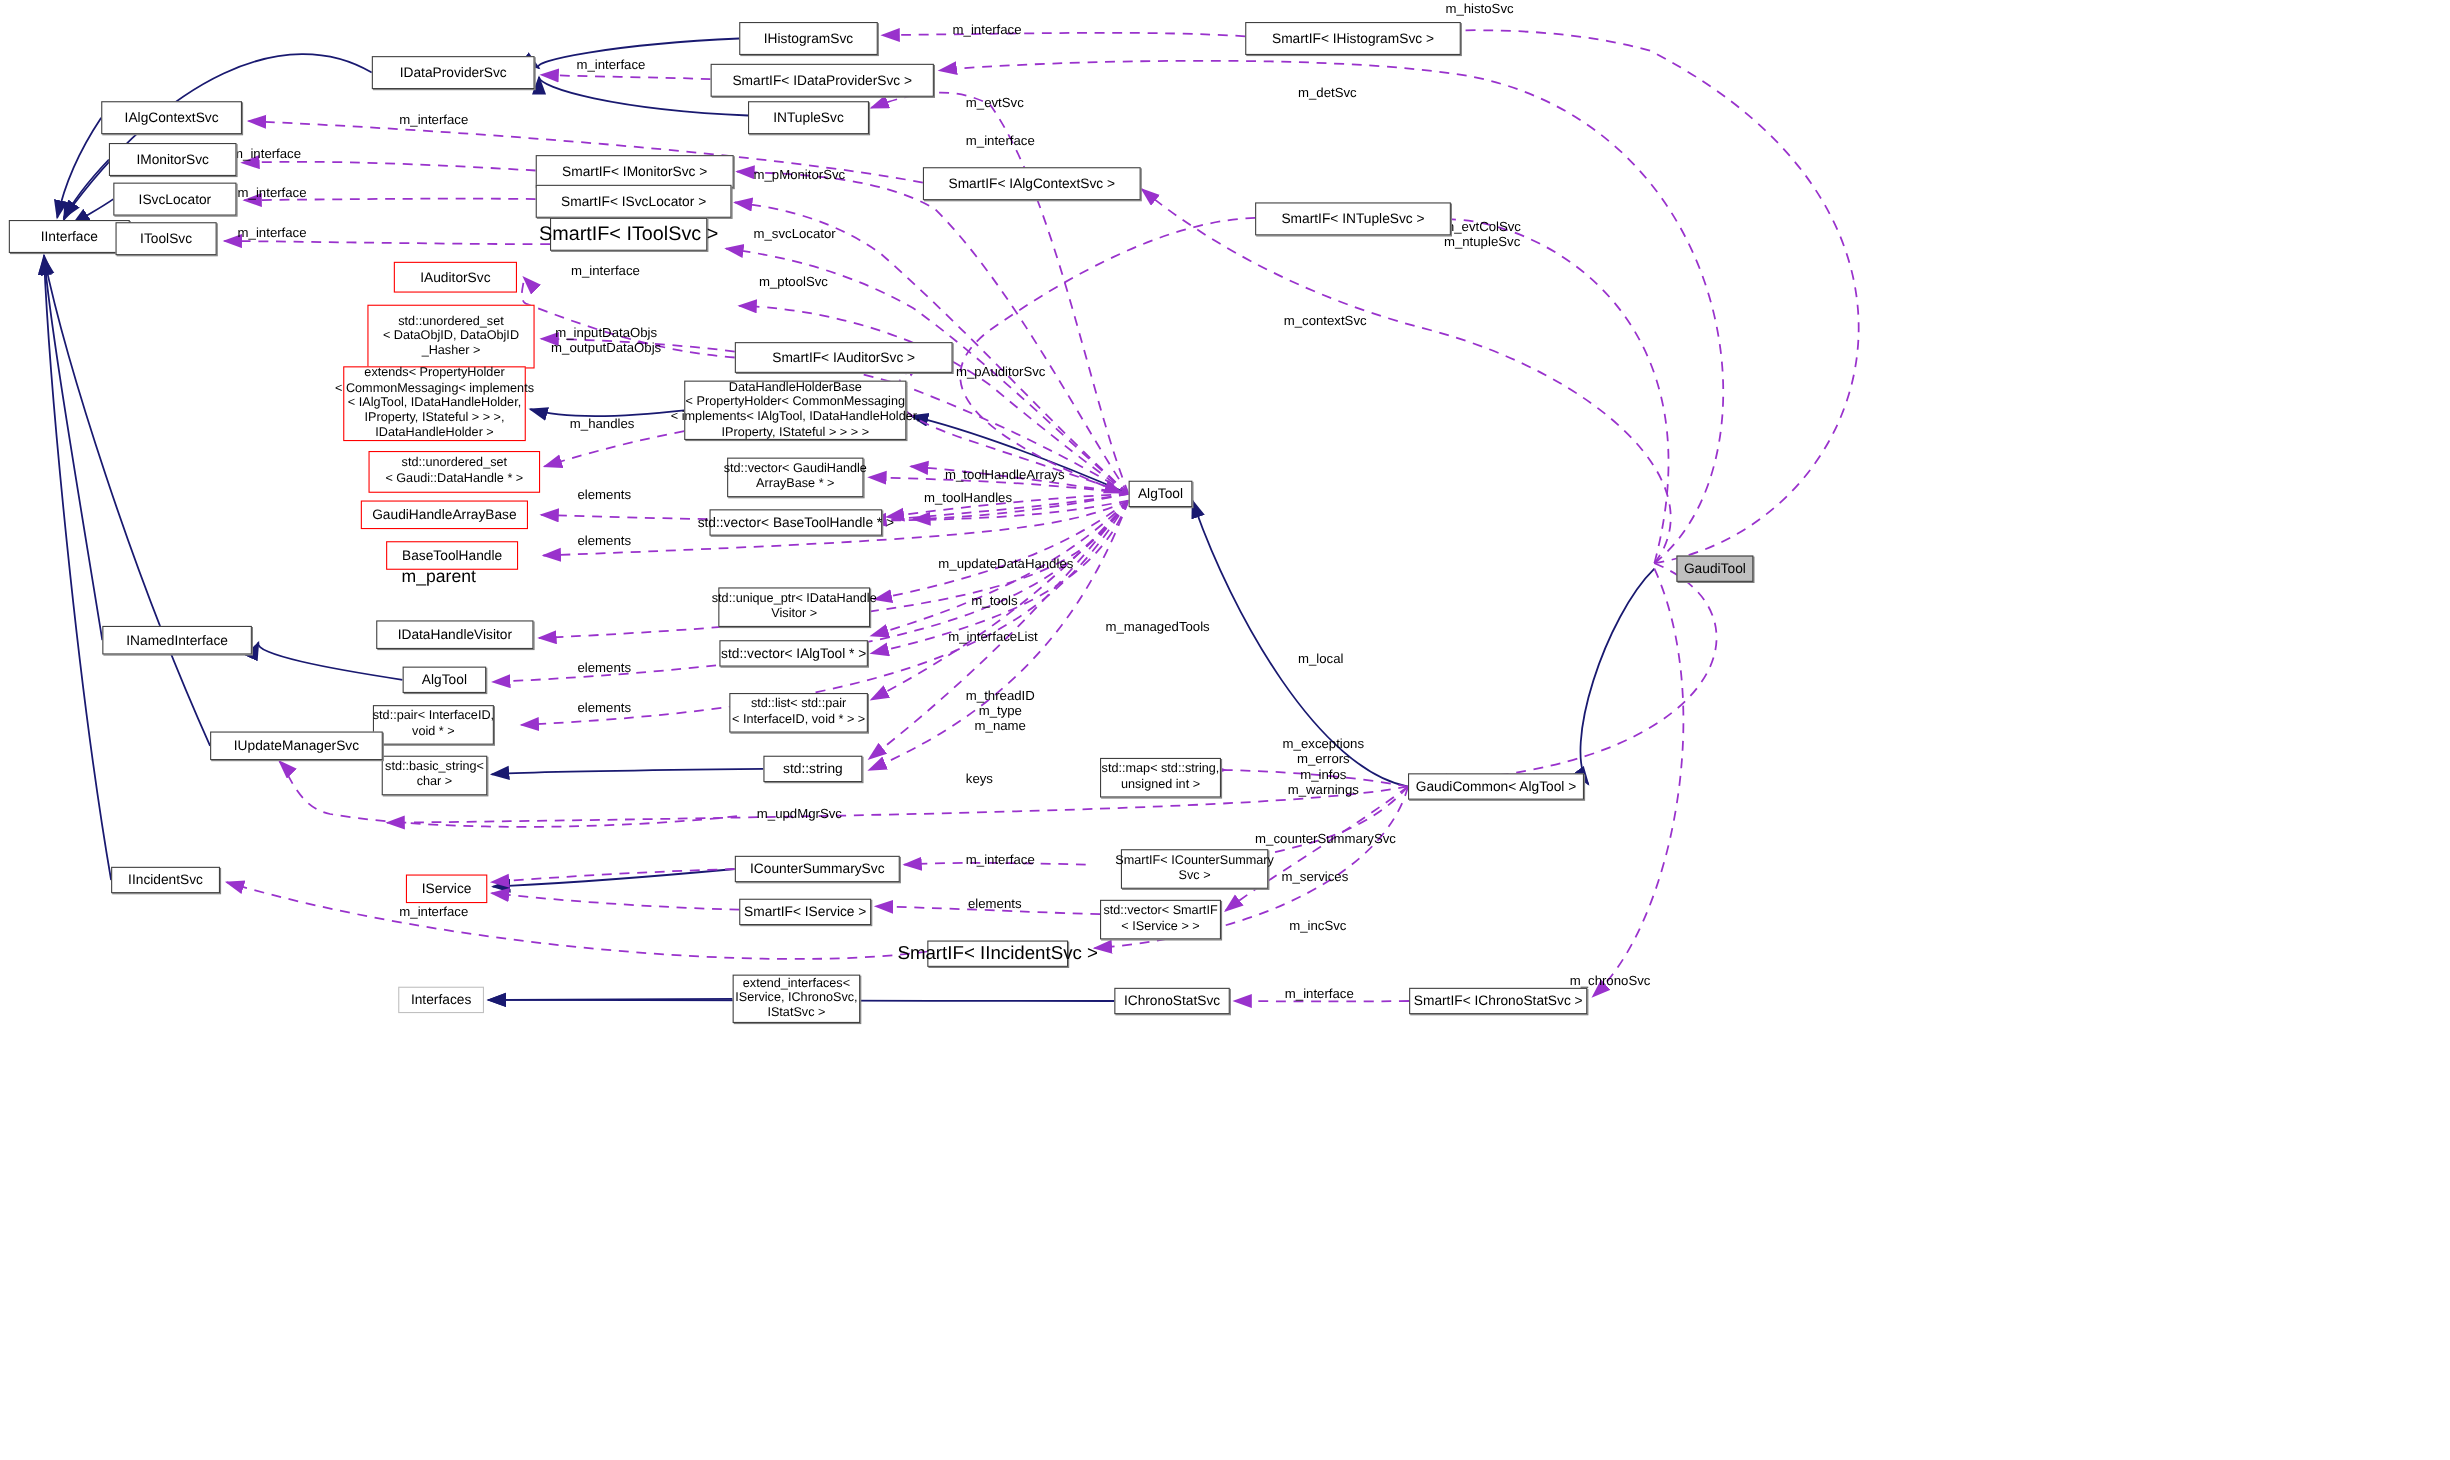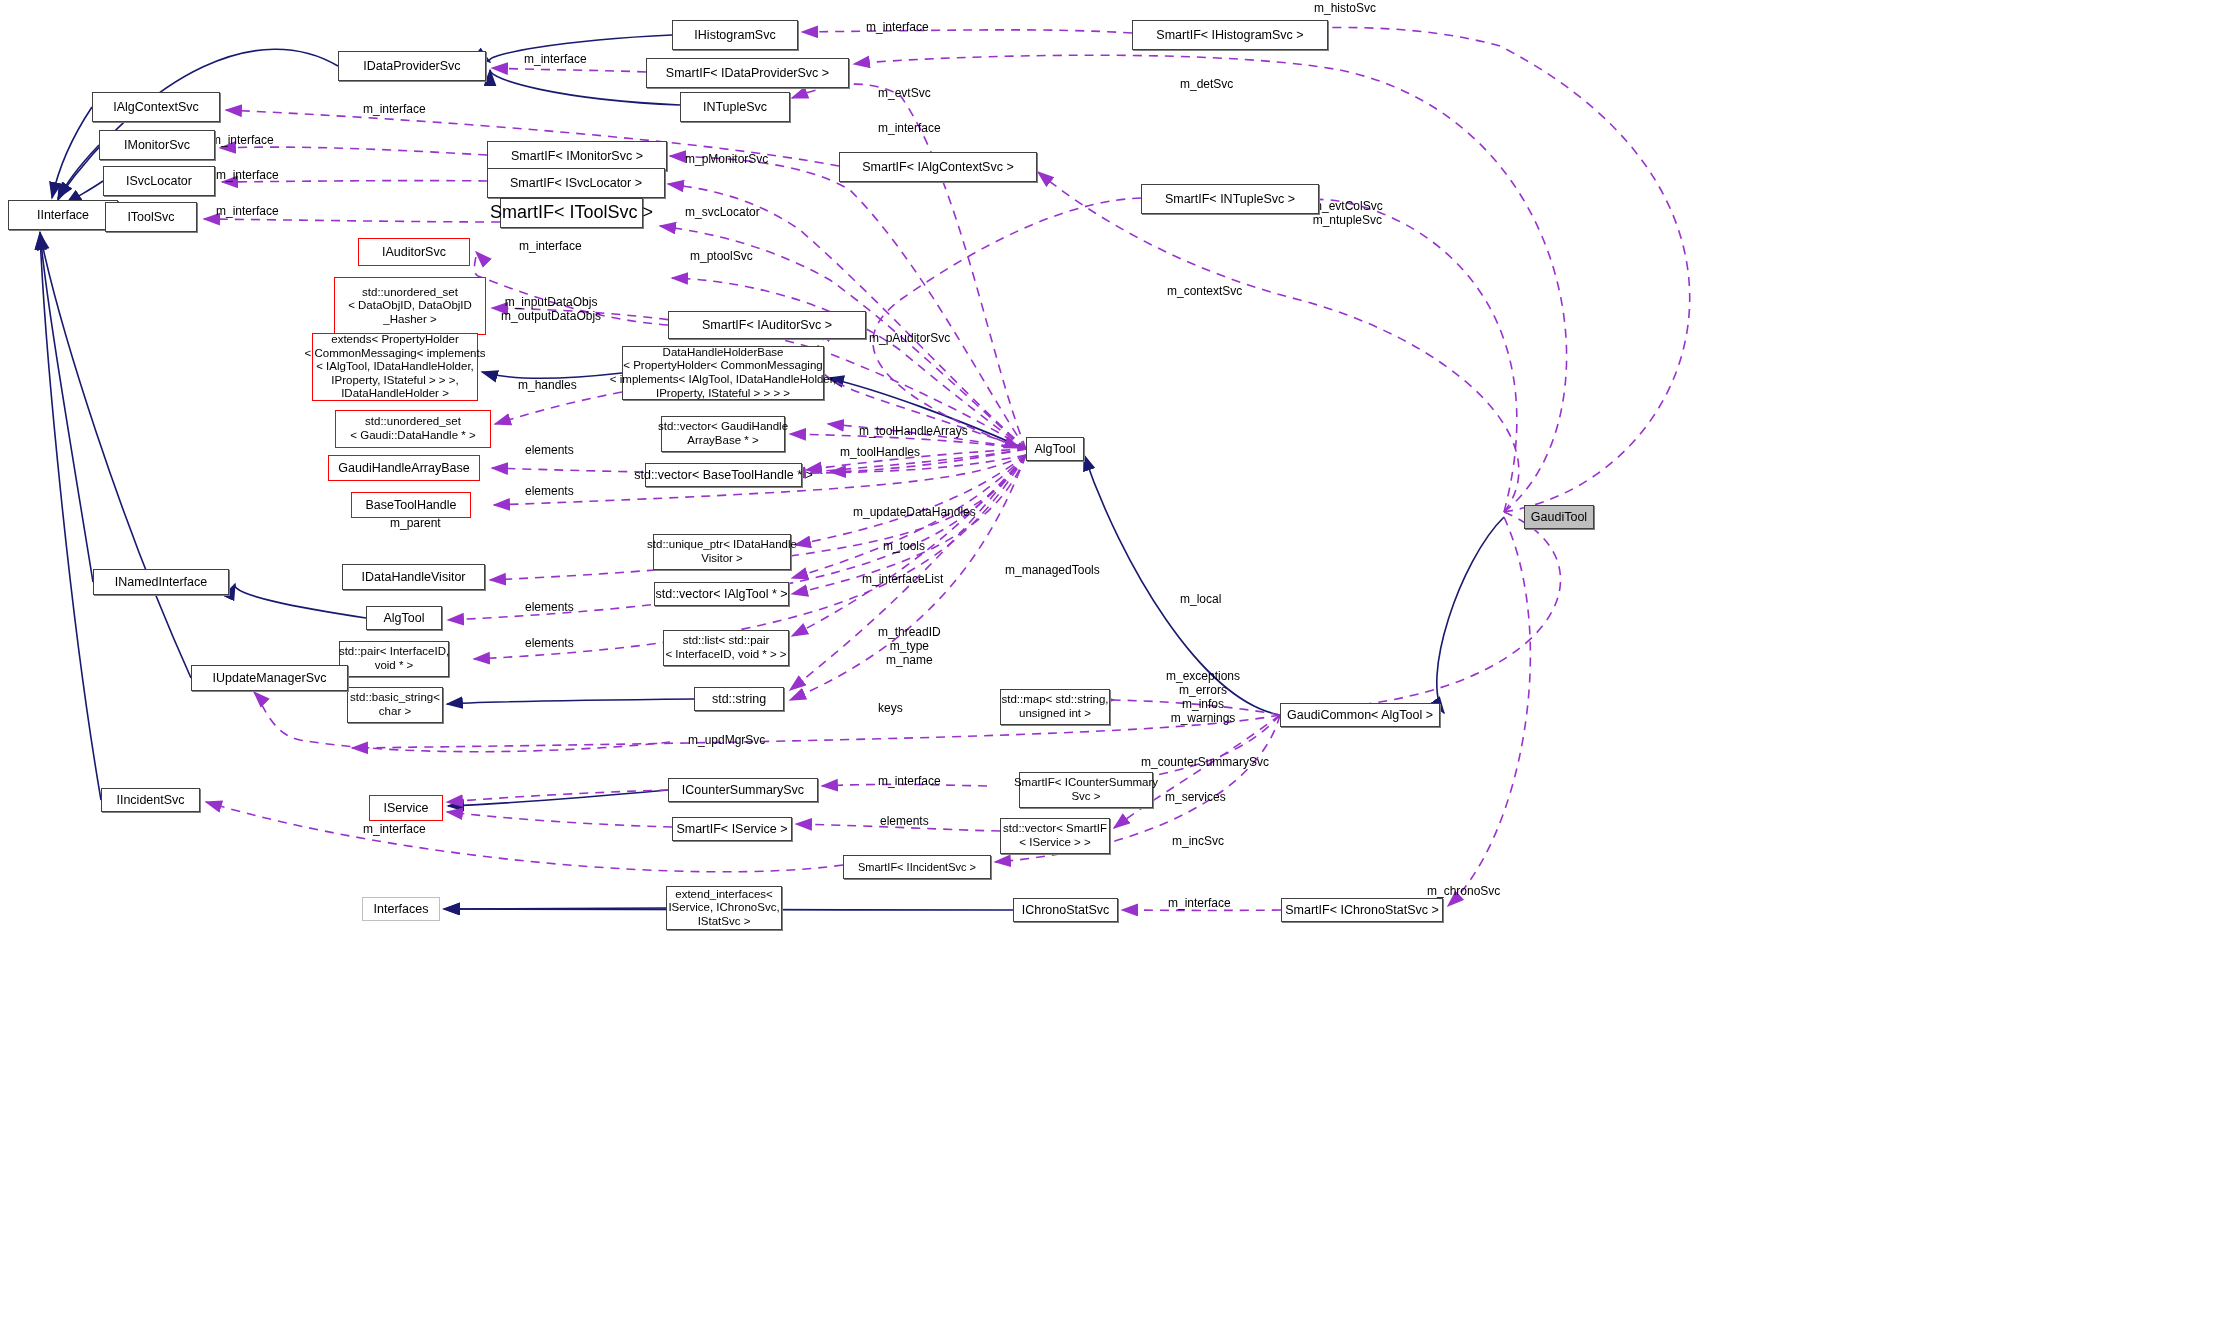--- a/index.html
+++ b/index.html
@@ -212,21 +212,21 @@
       <div class="node std" style="left: 366px; top: 606px; width: 76px; height: 24px; font-size: 12.5px;">AlgTool</div>
       <div class="node std" style="left: 339px; top: 641px; width: 110px; height: 36px; font-size: 11.5px;">std::pair&lt; InterfaceID,
 void * &gt;</div>
       <div class="node std" style="left: 347px; top: 687px; width: 96px; height: 36px; font-size: 11.5px;">std::basic_string&lt;
 char &gt;</div>
       <div class="node std" style="left: 191px; top: 665px; width: 157px; height: 26px; font-size: 12.5px;">IUpdateManagerSvc</div>
       <div class="node std" style="left: 101px; top: 788px; width: 99px; height: 24px; font-size: 12.5px;">IIncidentSvc</div>
       <div class="node red" style="left: 369px; top: 795px; width: 74px; height: 26px; font-size: 12.5px;">IService</div>
       <div class="node std" style="left: 668px; top: 778px; width: 150px; height: 24px; font-size: 12.5px;">ICounterSummarySvc</div>
       <div class="node std" style="left: 672px; top: 817px; width: 120px; height: 24px; font-size: 12.5px;">SmartIF&lt; IService &gt;</div>
-      <div class="node std" style="left: 843px; top: 855px; width: 148px; height: 24px; font-size: 11px;">SmartIF&lt; IIncidentSvc &gt;</div>
+      <div class="node std" style="left: 843px; top: 855px; width: 128px; height: 24px; font-size: 17px;">SmartIF&lt; IIncidentSvc &gt;</div>
       <div class="node std" style="left: 987px; top: 772px; width: 134px; height: 36px; font-size: 11.5px; margin-left: 32px;">SmartIF&lt; ICounterSummary
 Svc &gt;</div>
       <div class="node std" style="left: 1000px; top: 818px; width: 110px; height: 36px; font-size: 11.5px;">std::vector&lt; SmartIF
 &lt; IService &gt; &gt;</div>
       <div class="node light" style="left: 362px; top: 897px; width: 78px; height: 24px; font-size: 12.5px;">Interfaces</div>
       <div class="node std" style="left: 666px; top: 886px; width: 116px; height: 44px; font-size: 11.5px;">extend_interfaces&lt;
 IService, IChronoSvc,
 IStatSvc &gt;</div>
       <div class="node std" style="left: 1013px; top: 898px; width: 105px; height: 24px; font-size: 12.5px;">IChronoStatSvc</div>
       <div class="node std" style="left: 1281px; top: 898px; width: 162px; height: 24px; font-size: 12.5px;">SmartIF&lt; IChronoStatSvc &gt;</div>
@@ -251,21 +251,21 @@
       <div class="edge-label" style="left: 1167px; top: 284px; font-size: 12px;">m_contextSvc</div>
       <div class="edge-label" style="left: 501px; top: 295px; font-size: 12px;">m_inputDataObjs
 m_outputDataObjs</div>
       <div class="edge-label" style="left: 869px; top: 331px; font-size: 12px;">m_pAuditorSvc</div>
       <div class="edge-label" style="left: 518px; top: 378px; font-size: 12px;">m_handles</div>
       <div class="edge-label" style="left: 859px; top: 424px; font-size: 12px;">m_toolHandleArrays</div>
       <div class="edge-label" style="left: 840px; top: 445px; font-size: 12px;">m_toolHandles</div>
       <div class="edge-label" style="left: 525px; top: 443px; font-size: 12px;">elements</div>
       <div class="edge-label" style="left: 525px; top: 484px; font-size: 12px;">elements</div>
       <div class="edge-label" style="left: 853px; top: 505px; font-size: 12px;">m_updateDataHandles</div>
-      <div class="edge-label" style="left: 365px; top: 516px; font-size: 12px; margin-left: 25px;">m_parent</div>
+      <div class="edge-label" style="left: 365px; top: 516px; font-size: 16px;">m_parent</div>
       <div class="edge-label" style="left: 883px; top: 539px; font-size: 12px;">m_tools</div>
       <div class="edge-label" style="left: 733px; top: 551px; font-size: 12px;">ptr</div>
       <div class="edge-label" style="left: 1005px; top: 563px; font-size: 12px;">m_managedTools</div>
       <div class="edge-label" style="left: 862px; top: 572px; font-size: 12px;">m_interfaceList</div>
       <div class="edge-label" style="left: 525px; top: 600px; font-size: 12px;">elements</div>
       <div class="edge-label" style="left: 1180px; top: 592px; font-size: 12px;">m_local</div>
       <div class="edge-label" style="left: 525px; top: 636px; font-size: 12px;">elements</div>
       <div class="edge-label" style="left: 878px; top: 625px; font-size: 12px;">m_threadID
 m_type
 m_name</div>

